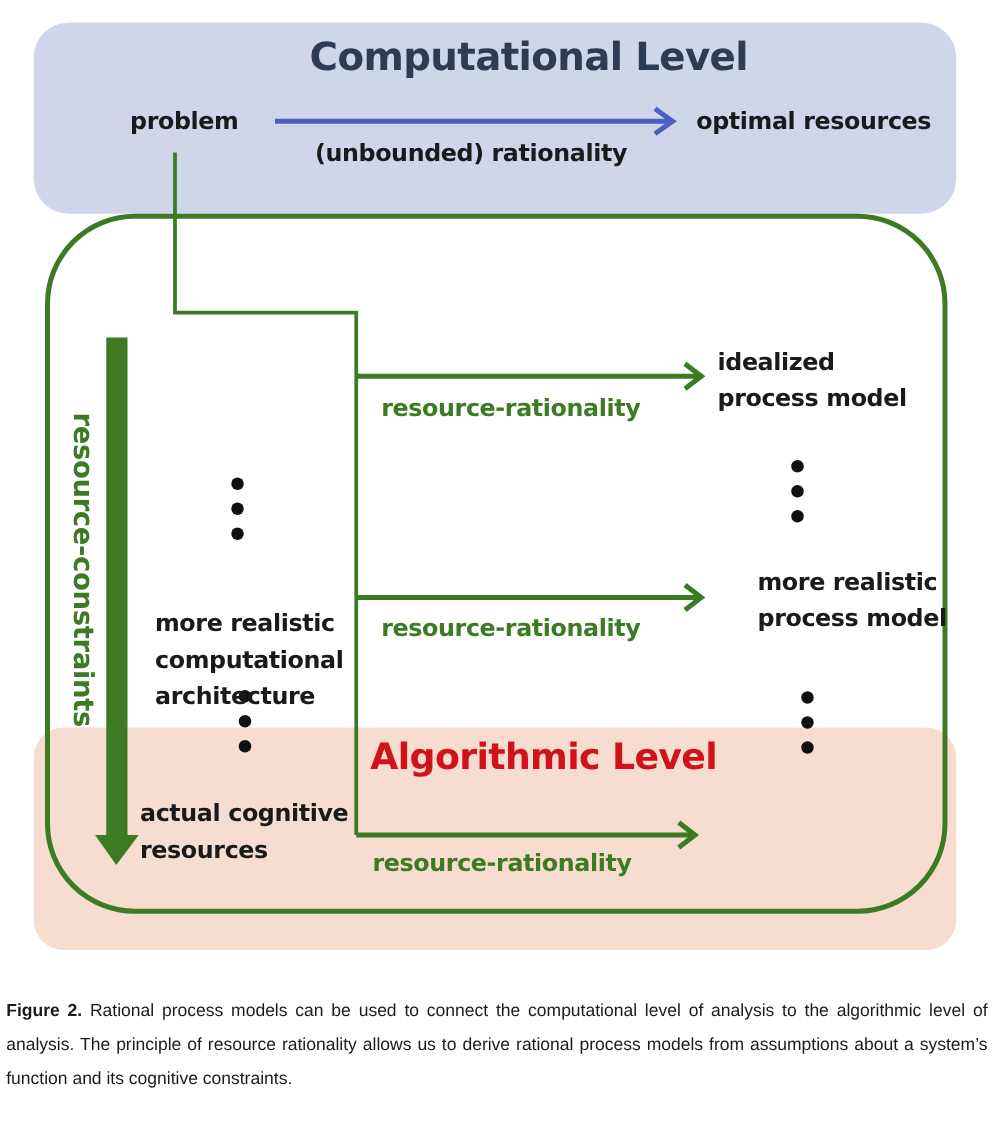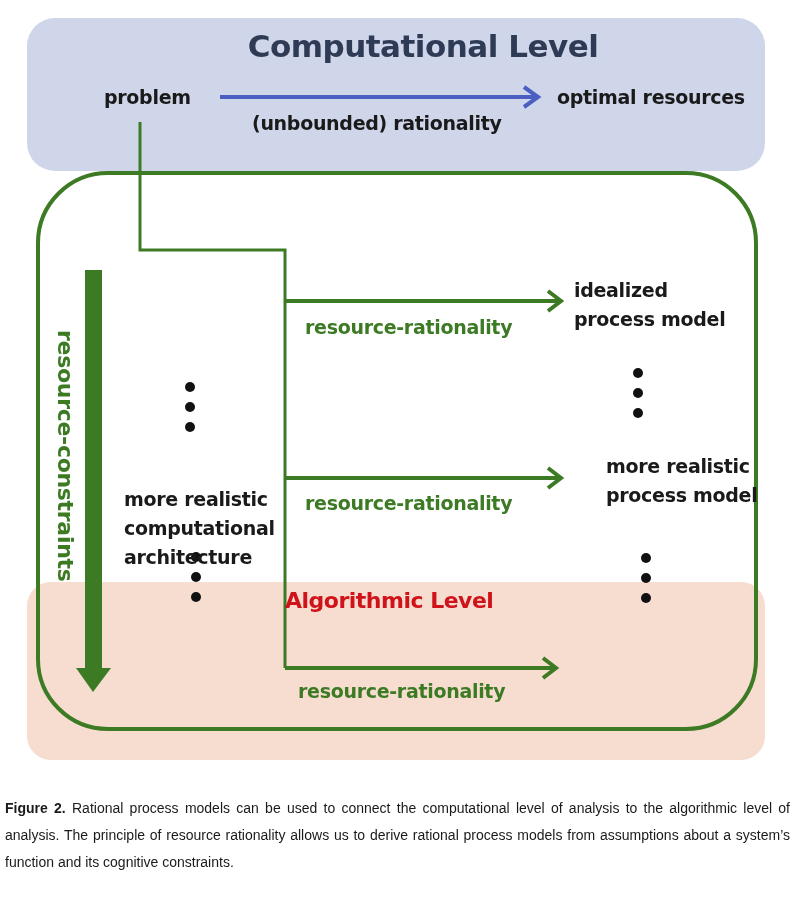--- a/index.html
+++ b/index.html
@@ -2,21 +2,21 @@
 <html><head>
 <meta charset="utf-8">
 <style>
   html, body { margin: 0; padding: 0; background: #ffffff; }
   body { width: 798px; height: 915px; position: relative; overflow: hidden; font-family: "Liberation Sans", sans-serif; }
   .abs { position: absolute; }
   #diagram { position: absolute; left: 0; top: 0; width: 798px; height: 780px; }
   .lbl { position: absolute; font-family: "DejaVu Sans", sans-serif; font-weight: bold; color: #1a1a1a; font-size: 19px; line-height: 29px; letter-spacing: -0.3px; }
   .title-comp { position: absolute; left: 0; width: 798px; top: 28px; text-align: center; font-family: "DejaVu Sans", sans-serif; font-weight: bold; font-size: 31px; color: #2f3a55; letter-spacing: -0.5px; padding-left: 24px; }
   .title-rpm { position: absolute; left: 150px; width: 480px; top: 190px; text-align: center; font-family: "DejaVu Sans", sans-serif; font-weight: bold; font-size: 29px; color: #3c7a24; letter-spacing: -0.5px; }
-  .title-alg { position: absolute; left: 285px; width: 300px; top: 588px; text-align: left; font-family: "DejaVu Sans", sans-serif; font-weight: bold; font-size: 22px; color: #d0121b; letter-spacing: -0.5px; }
+  .title-alg { position: absolute; left: 285px; width: 300px; top: 588px; text-align: center; font-family: "DejaVu Sans", sans-serif; font-weight: bold; font-size: 29px; color: #d0121b; letter-spacing: -0.5px; }
   .rr { position: absolute; font-family: "DejaVu Sans", sans-serif; font-weight: bold; font-size: 19px; color: #3c7a24; letter-spacing: -0.3px; }
   .rc-vert { position: absolute; left: 53px; top: 330px; transform-origin: left top; transform: rotate(90deg) translateY(-100%); white-space: nowrap; font-family: "DejaVu Sans", sans-serif; font-weight: bold; font-size: 22px; color: #3c7a24; letter-spacing: -0.3px; }
   .caption { position: absolute; left: 5px; top: 795px; width: 785px; font-family: "Liberation Sans", sans-serif; font-size: 14px; line-height: 27px; color: #1a1a1a; text-align: justify; }
   .caption b { font-weight: bold; }
 </style>
 </head>
 <body>
 
 <div id="diagram">
   <svg width="798" height="780" class="abs" style="left:0;top:0">
@@ -70,20 +70,21 @@
   </svg>
 
   <div class="title-comp">Computational Level</div>
   <div class="lbl" style="left:104px;top:83px;text-align:right;">problem</div>
   <div class="lbl" style="left:557px;top:83px;">optimal resources</div>
   <div class="lbl" style="left:252px;top:109px;">(unbounded) rationality</div>
 
   <div class="rc-vert">resource-constraints</div>
 
   <div class="lbl" style="left:124px;top:437px;width:160px;margin-top:48px;">more realistic computational architecture</div>
+  <div class="lbl" style="left:112px;top:637px;width:170px;">actual cognitive resources</div>
 
   <div class="lbl" style="left:574px;top:276px;width:160px;">idealized process model</div>
   <div class="lbl" style="left:574px;top:452px;width:160px;margin-left:32px;">more realistic process model</div>
 
   <div class="rr" style="left:305px;top:316px;">resource-rationality</div>
   <div class="rr" style="left:305px;top:492px;">resource-rationality</div>
   <div class="rr" style="left:298px;top:680px;">resource-rationality</div>
 
   <div class="title-alg">Algorithmic Level</div>
 </div>

